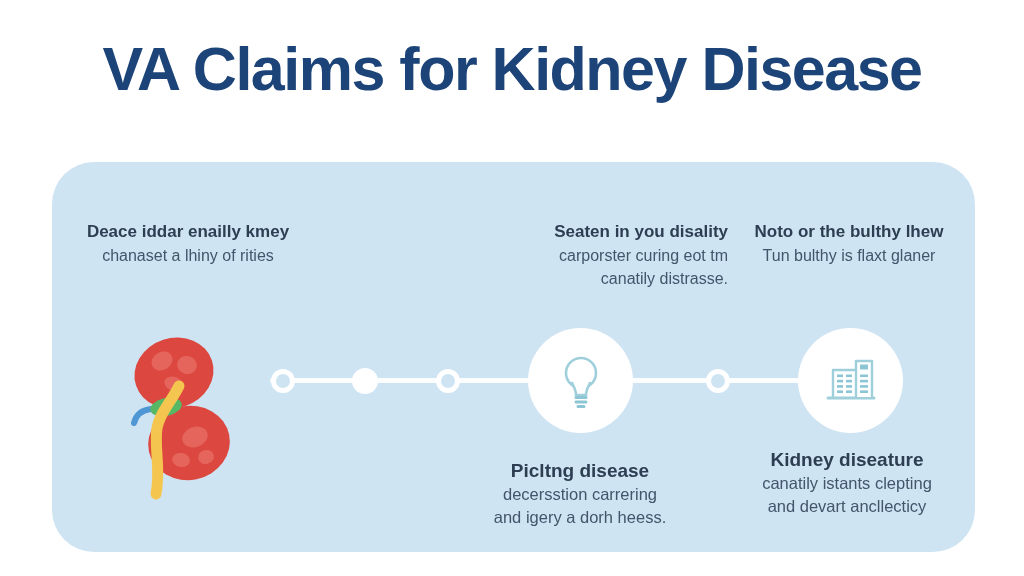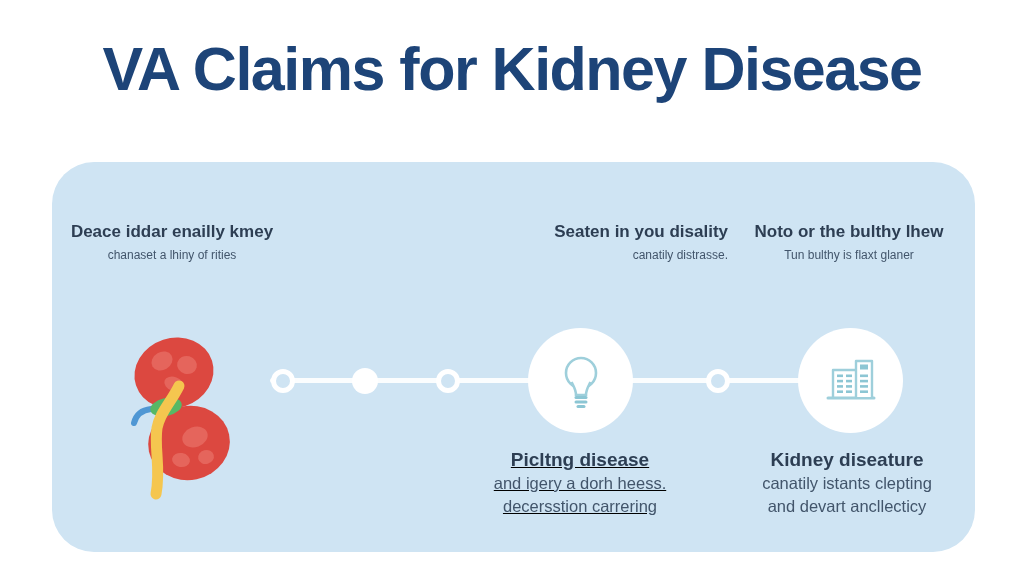--- a/index.html
+++ b/index.html
@@ -16,21 +16,21 @@
     letter-spacing:-1.5px; color:#1d4478; margin:0;
   }
 
   .panel {
     position:absolute; left:52px; top:162px; width:923px; height:390px;
     background:#cfe4f3; border-radius:42px;
   }
 
   .tblock { position:absolute; text-align:center; }
   .tblock .hd { font-size:17px; font-weight:700; color:#2d3e53; line-height:24px; }
-  .tblock .ln { font-size:12px; font-weight:400; color:#42556b; line-height:23px; }
+  .tblock .ln { font-size:16px; font-weight:400; color:#42556b; line-height:23px; }
   .bblock .hd { font-size:19px; }
   .bblock .ln { font-size:16.5px; line-height:23px; }
 
   .timeline-line {
     position:absolute; left:218px; top:216px; width:536px; height:5px;
     background:rgba(255,255,255,0.9); border-radius:3px;
   }
   .ring {
     position:absolute; width:14px; height:14px; border:5px solid #ffffff;
     border-radius:50%; background:#cfe4f3;
@@ -46,26 +46,27 @@
 </style>
 </head>
 <body>
 
 <div class="stage">
 
   <h1 class="main-title">VA Claims for Kidney Disease</h1>
 
   <div class="panel">
 
-    <div class="tblock" style="left:0px; top:58px; width:240px;">
+    <div class="tblock" style="left:16px; top:58px; width:240px;">
       <div class="hd">Deace iddar enailly kmey</div>
       <div class="ln">chanaset a lhiny of rities</div>
     </div>
     <div class="tblock" style="left:436px; top:58px; width:240px;text-align:right;">
       <div class="hd">Seaten in you disality</div>
+      <div class="ln">carporster curing eot tm</div>
       <div class="ln">canatily distrasse.</div>
     </div>
     <div class="tblock" style="left:677px; top:58px; width:240px;">
       <div class="hd">Noto or the bulthy lhew</div>
       <div class="ln">Tun bulthy is flaxt glaner</div>
     </div>
 
     <div class="timeline-line"></div>
 
     <div class="kidney-wrap">
@@ -114,24 +115,24 @@
         <rect x="26" y="35.1" width="6" height="2.6" fill="#8cc6d4"></rect>
         <rect x="17" y="40.4" width="6" height="2.6" fill="#8cc6d4"></rect>
         <rect x="26" y="40.4" width="6" height="2.6" fill="#8cc6d4"></rect>
         <rect x="40" y="24.5" width="8" height="2.6" fill="#8cc6d4"></rect>
         <rect x="40" y="29.8" width="8" height="2.6" fill="#8cc6d4"></rect>
         <rect x="40" y="35.1" width="8" height="2.6" fill="#8cc6d4"></rect>
         <rect x="40" y="40.4" width="8" height="2.6" fill="#8cc6d4"></rect>
       </svg>
     </div>
 
-    <div class="tblock bblock" style="left:398px; top:286px; width:260px;text-decoration:underline;">
+    <div class="tblock bblock" style="left:398px; top:297px; width:260px;">
       <div class="hd">Picltng disease</div>
+      <div class="ln">decersstion carrering</div>
       <div class="ln">and igery a dorh heess.</div>
-      <div class="ln">decersstion carrering</div>
     </div>
     <div class="tblock bblock" style="left:665px; top:286px; width:260px;">
       <div class="hd">Kidney diseature</div>
       <div class="ln">canatily istants clepting</div>
       <div class="ln">and devart ancllecticy</div>
     </div>
 
   </div>
 </div>
 

